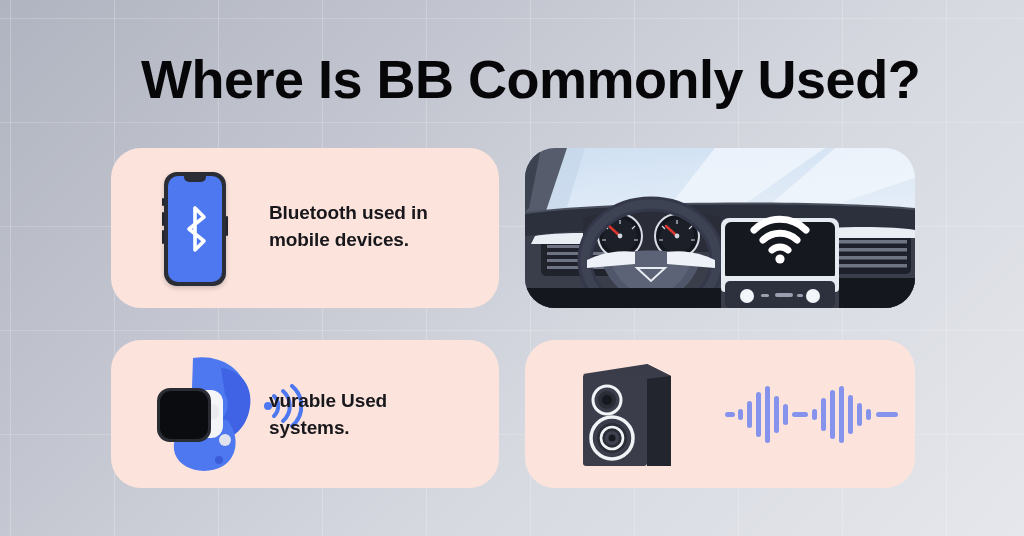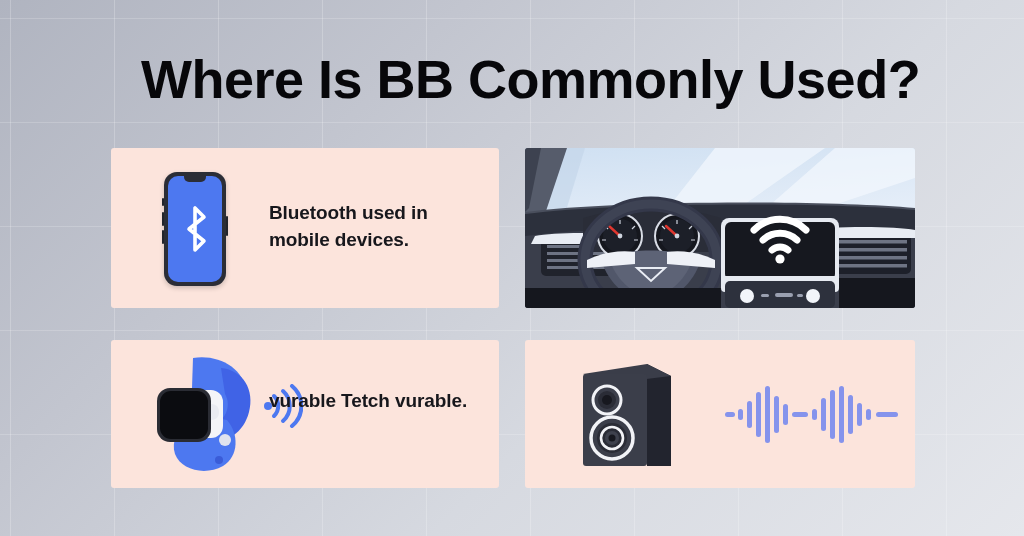--- a/index.html
+++ b/index.html
@@ -40,21 +40,21 @@
     white-space: nowrap;
     font-stretch: condensed;
     transform: scaleX(1.0);
     transform-origin: left top;
     margin-left: 28px;
   }
 
   .card {
     position: absolute;
     background: #fce4dc;
-    border-radius: 3px;
+    border-radius: 30px;
   }
 
   
   #card-mobile   { left: 111px; top: 148px; width: 388px; height: 160px; }
   #card-car      { left: 525px; top: 148px; width: 390px; height: 160px;
                    background: #c9cfe0; overflow: hidden; }
   #card-wearable { left: 111px; top: 340px; width: 388px; height: 148px; }
   #card-audio    { left: 525px; top: 340px; width: 390px; height: 148px; }
 
   .card-text {
@@ -282,21 +282,21 @@
 
   <div class="sig-wrap">
     <svg width="40" height="44" viewBox="0 0 40 44">
       <circle cx="5" cy="22" r="4" fill="#4d78f0"></circle>
       <path d="M11,12 A14,14 0 0 1 11,32" fill="none" stroke="#4d78f0" stroke-width="4" stroke-linecap="round"></path>
       <path d="M20,7 A20,20 0 0 1 20,37" fill="none" stroke="#4d78f0" stroke-width="4" stroke-linecap="round"></path>
       <path d="M29,2 A26,26 0 0 1 29,42" fill="none" stroke="#4d78f0" stroke-width="4" stroke-linecap="round"></path>
     </svg>
   </div>
 
-  <div class="card-text">vurable Tetch vurable.</div>
+  <div class="card-text">vurable Used systems.</div>
 </div>
 
 <div class="card" id="card-audio">
 
   <div class="speaker-wrap">
     <svg width="105" height="108" viewBox="0 0 105 108">
 
       <polygon points="72,2 96,14 96,104 72,104" fill="#22242e"></polygon>
 
       <polygon points="8,12 72,2 96,14 30,22" fill="#3a3d49"></polygon>

